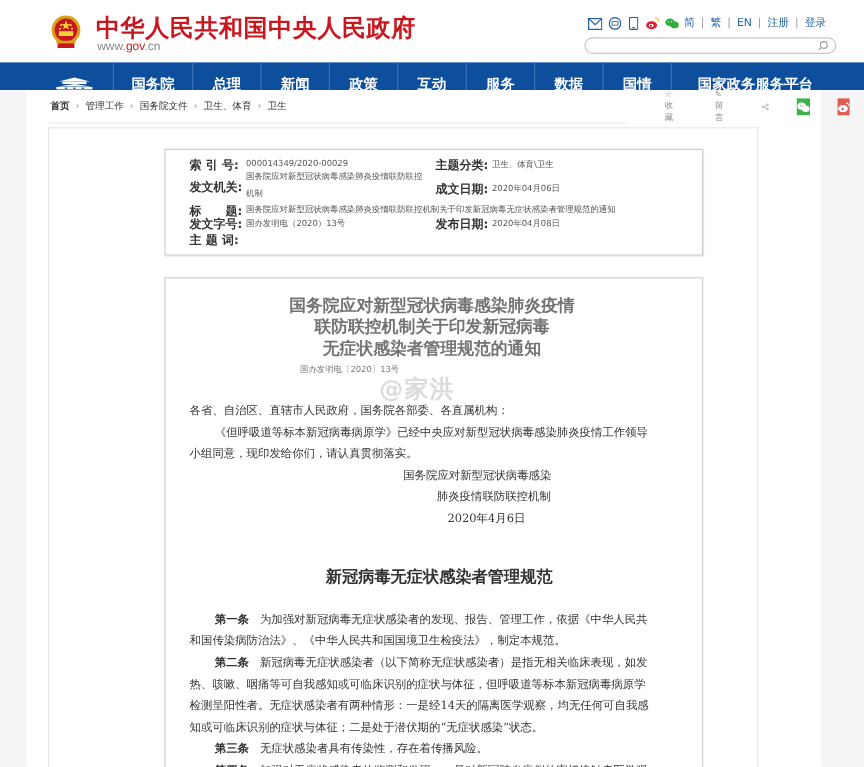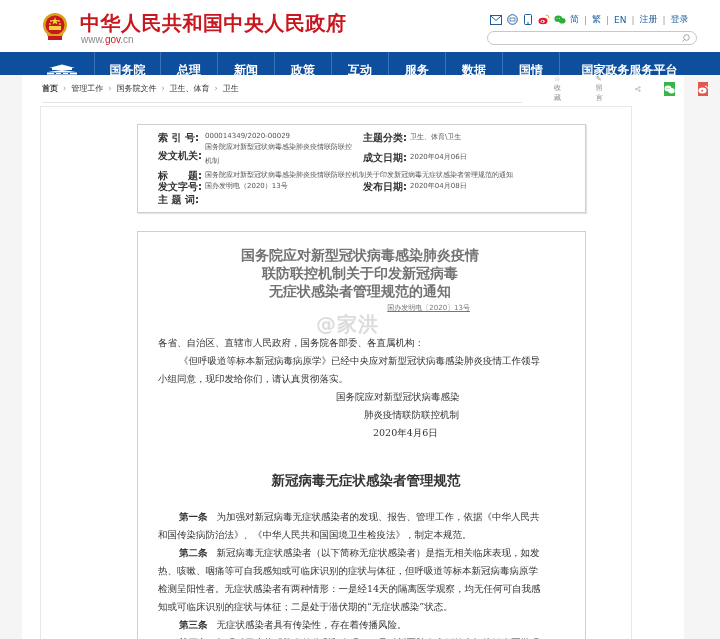--- a/index.html
+++ b/index.html
@@ -46,21 +46,21 @@
   .content-frame { position: absolute; top: 106px; left: 40px; width: 592px; height: 533px; border: 1px solid #e8e8e8; border-bottom: none; background: #fff; }
 
   
   .info-box { position: absolute; top: 124px; left: 137px; width: 449px; height: 89px; border: 1px solid #cfcfcf; background: #fff; box-shadow: 1px 1px 1px #e5e5e5; }
   .info-row { position: absolute; font-size: 7px; color: #555; font-family: "DejaVu Sans", sans-serif; }
   .info-label { position: absolute; font-size: 10px; font-weight: bold; color: #333; text-align: center; }
 
   
   .article-box { position: absolute; top: 231px; left: 137px; width: 449px; height: 408px; border: 1px solid #cfcfcf; border-bottom: none; background: #fff; }
   .doc-title { position: absolute; top: 246px; left: 200px; width: 320px; text-align: center; font-family: "DejaVu Serif", "Liberation Serif", serif; font-size: 14px; font-weight: bold; color: #737373; line-height: 18px; }
-  .doc-num { position: absolute; top: 303px; left: 250px; width: 220px; text-align: right; font-size: 7px; color: #777; text-decoration: underline; }
+  .doc-num { position: absolute; top: 303px; left: 250px; width: 220px; text-align: left; font-size: 7px; color: #777; }
   .watermark { position: absolute; top: 311px; left: 316px; font-size: 20px; color: rgba(190,190,190,0.55); font-weight: bold; letter-spacing: 1px; }
   .para { position: absolute; font-family: "DejaVu Serif", "Liberation Serif", serif; font-size: 9.5px; color: #333; line-height: 18px; white-space: nowrap; }
   .para b { font-weight: bold; }
   .sub-title { position: absolute; top: 472px; left: 156px; width: 420px; text-align: center; font-family: "DejaVu Serif", serif; font-size: 13.5px; font-weight: bold; color: #333; }
 </style>
 </head>
 <body>
 
 <div class="header">
   <svg class="emblem" viewBox="0 0 26 30">

